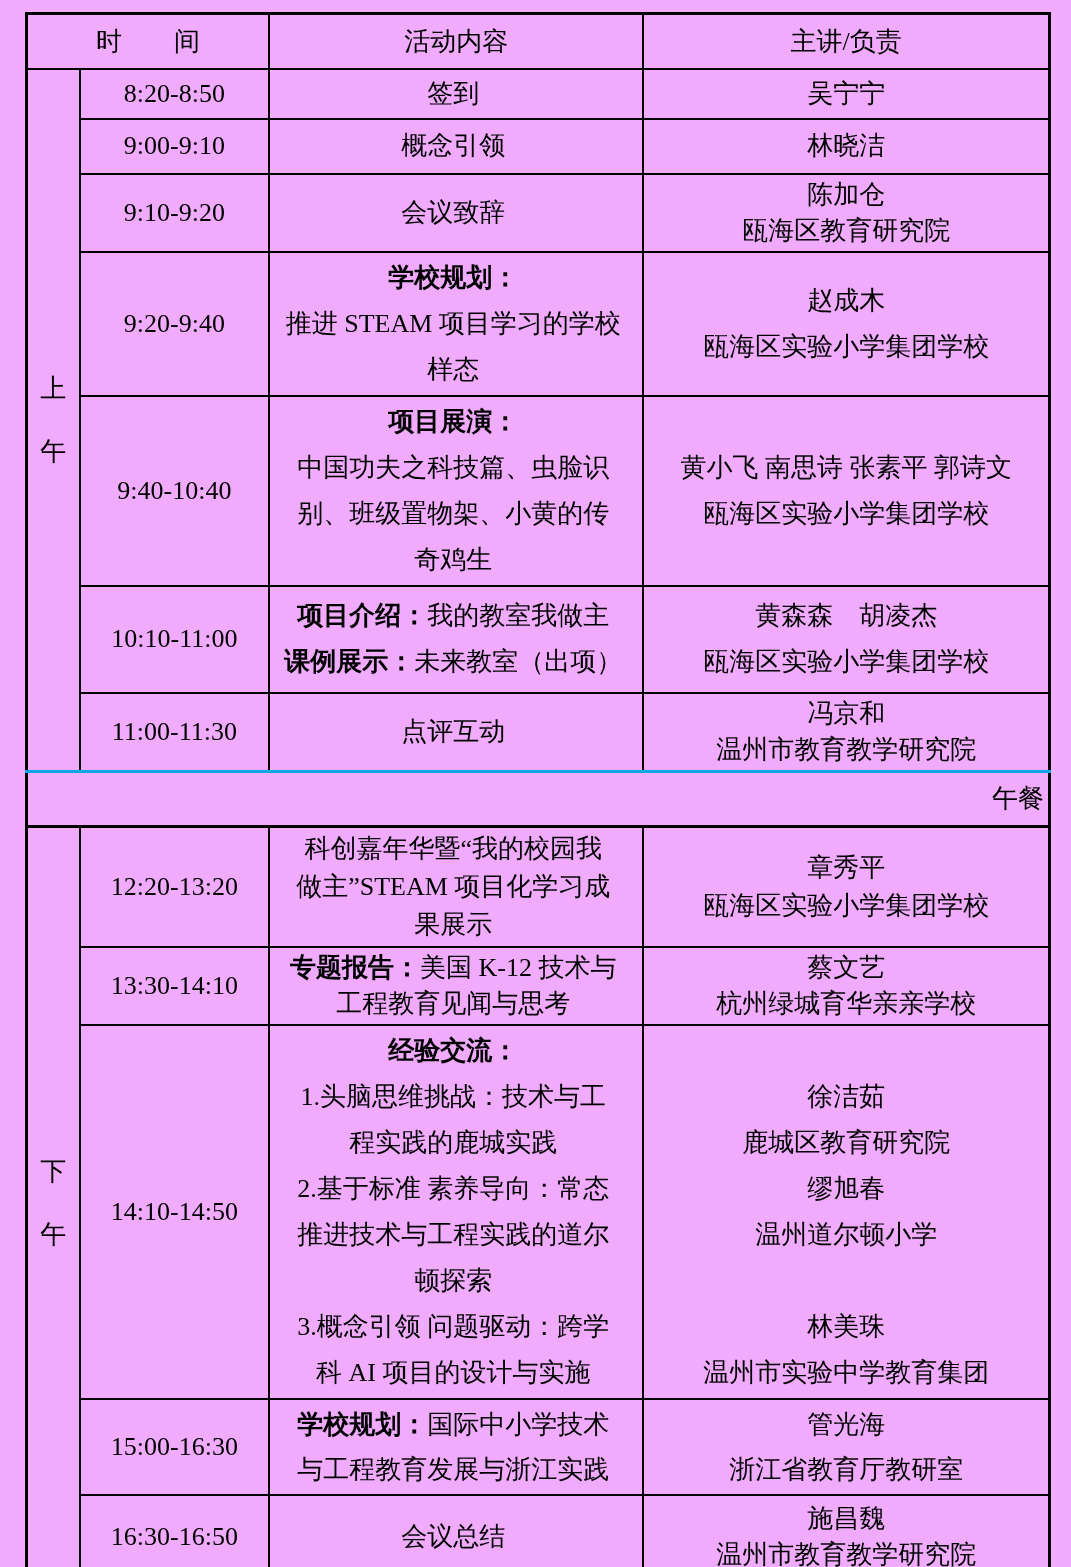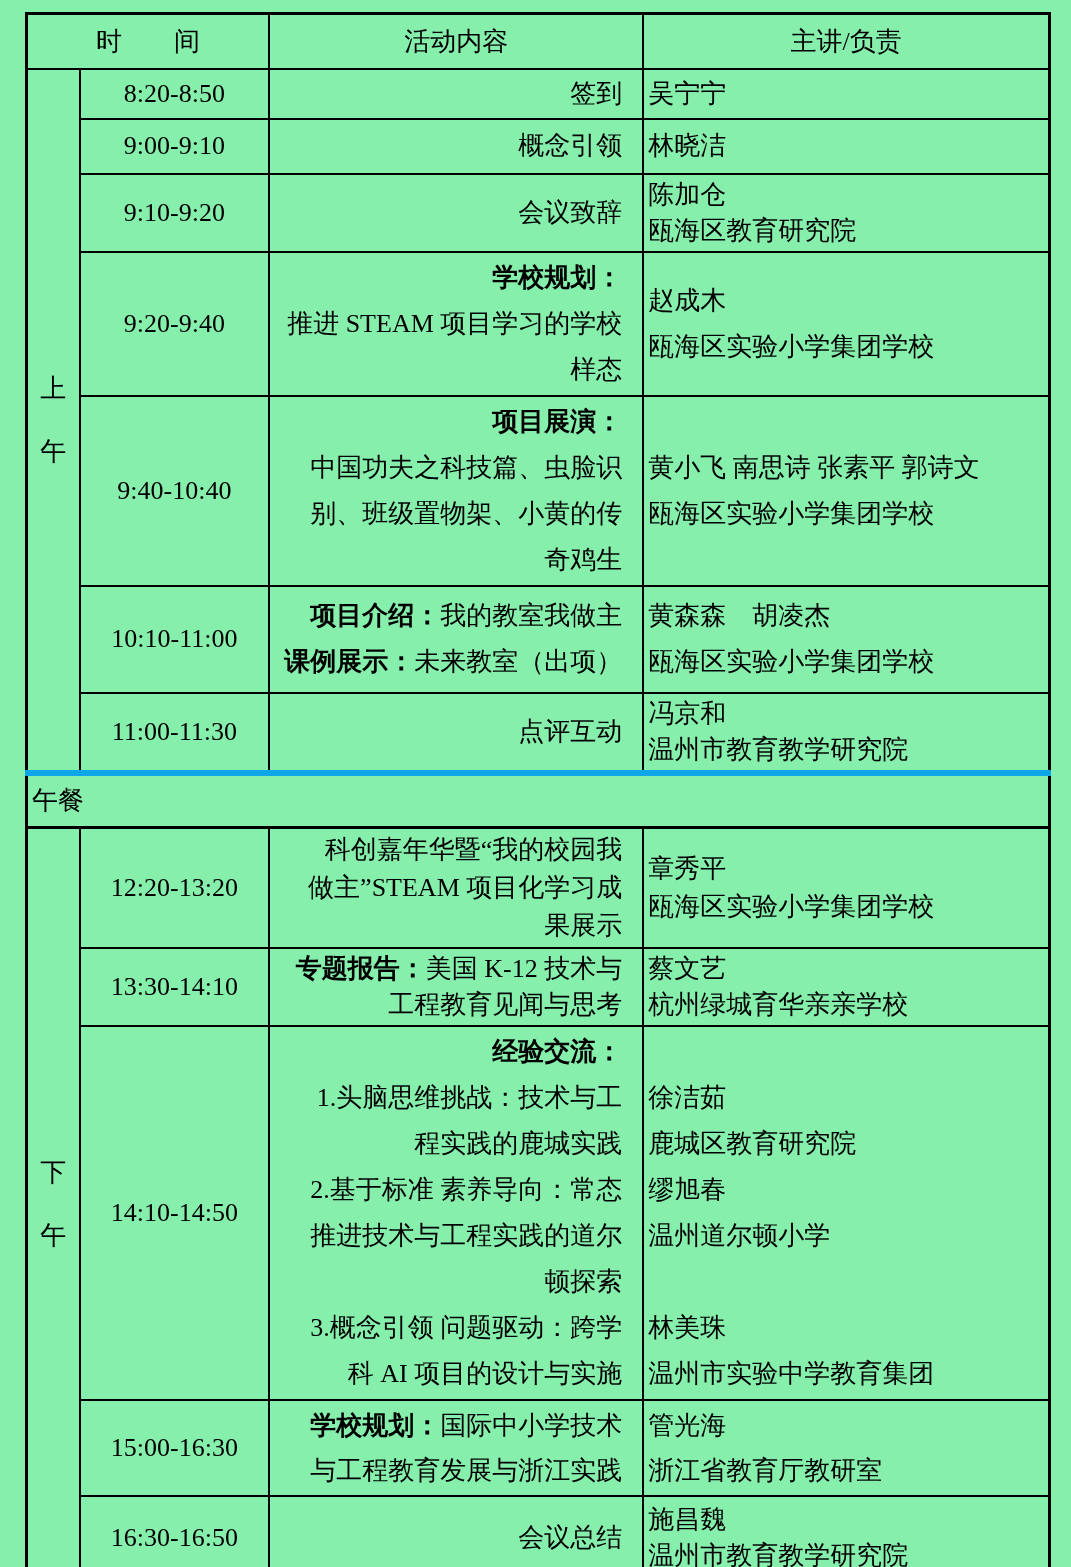--- a/index.html
+++ b/index.html
@@ -2,50 +2,50 @@
 <html><head>
 <meta charset="utf-8">
 <style>
   html,body{margin:0;padding:0;background:#ffffff;}
   .page{
     position:relative;
     width:1071px;height:1567px;
     box-sizing:border-box;
     padding:12px 20px 0 25px;
     overflow:hidden;
-    background:#86efac;
+    background:#f0abfc;
     color:#000000;
     font-family:"Liberation Serif","DejaVu Serif",serif;
     font-size:26px;
   }
   table.schedule{
     border-collapse:collapse;
     table-layout:fixed;
     width:1026px;
     border:3px solid #000;
   }
   th,td{
     border:2px solid #000;
     padding:2px 4px;
     font-weight:normal;
     vertical-align:middle;
     box-sizing:border-box;
   }
   tr.header-row{height:55px;}
   th{text-align:center;}
   td.time-cell{text-align:center;white-space:pre;}
-  td.activity-cell{text-align:right;padding-left:14px;padding-right:20px;}
-  td.speaker-cell{}
+  td.activity-cell{text-align:center;padding-left:14px;padding-right:20px;}
+  td.speaker-cell{text-align:center;}
   td.group-cell{text-align:center;padding:0;}
   .period{display:flex;flex-direction:column;align-items:center;gap:28px;}
   .line{white-space:pre;}
   .b{font-weight:bold;}
   td.lunch-cell{
-    text-align:left;
-    border-top:6px solid #0ea5e9;
+    text-align:right;
+    border-top:3px solid #0ea5e9;
     border-bottom:3px solid #000;
   }
 </style>
 </head>
 <body>
 
 <div class="page">
   <table class="schedule">
     <colgroup>
       <col style="width:53px">

